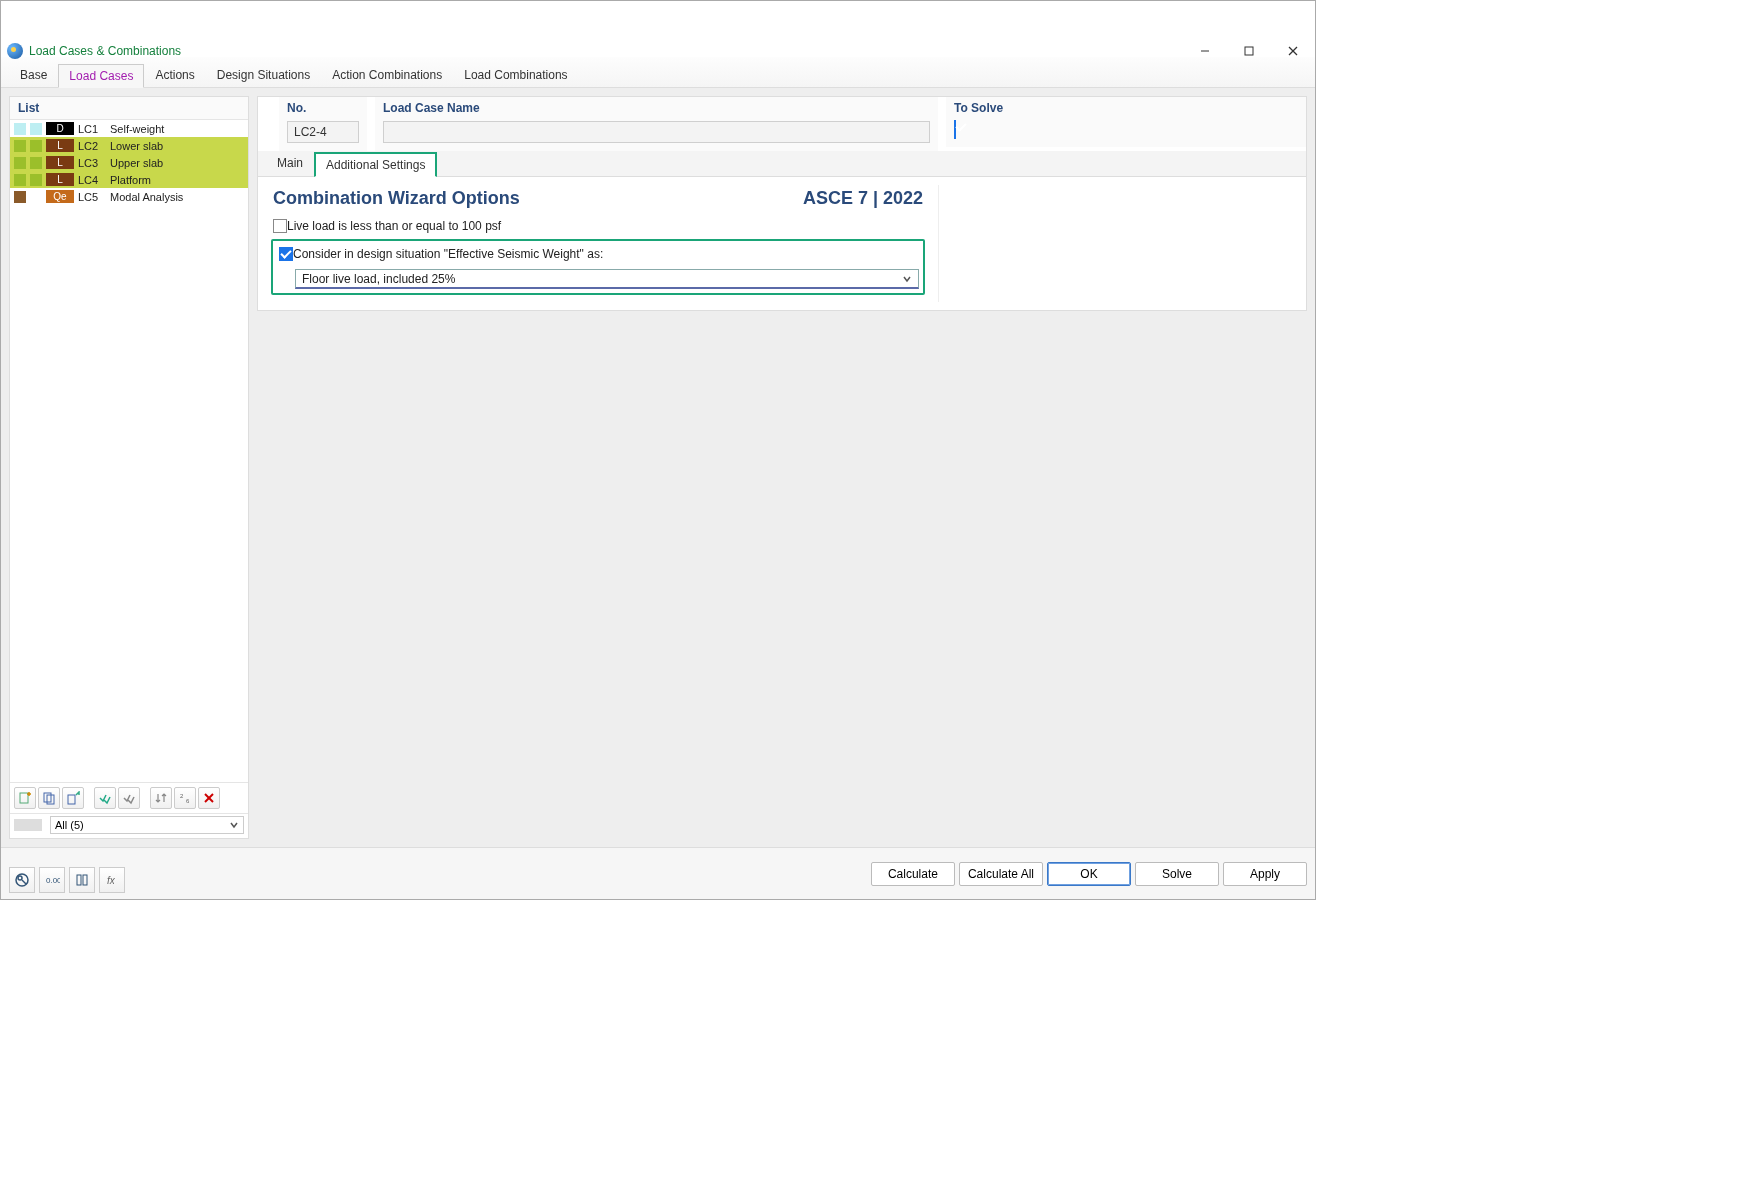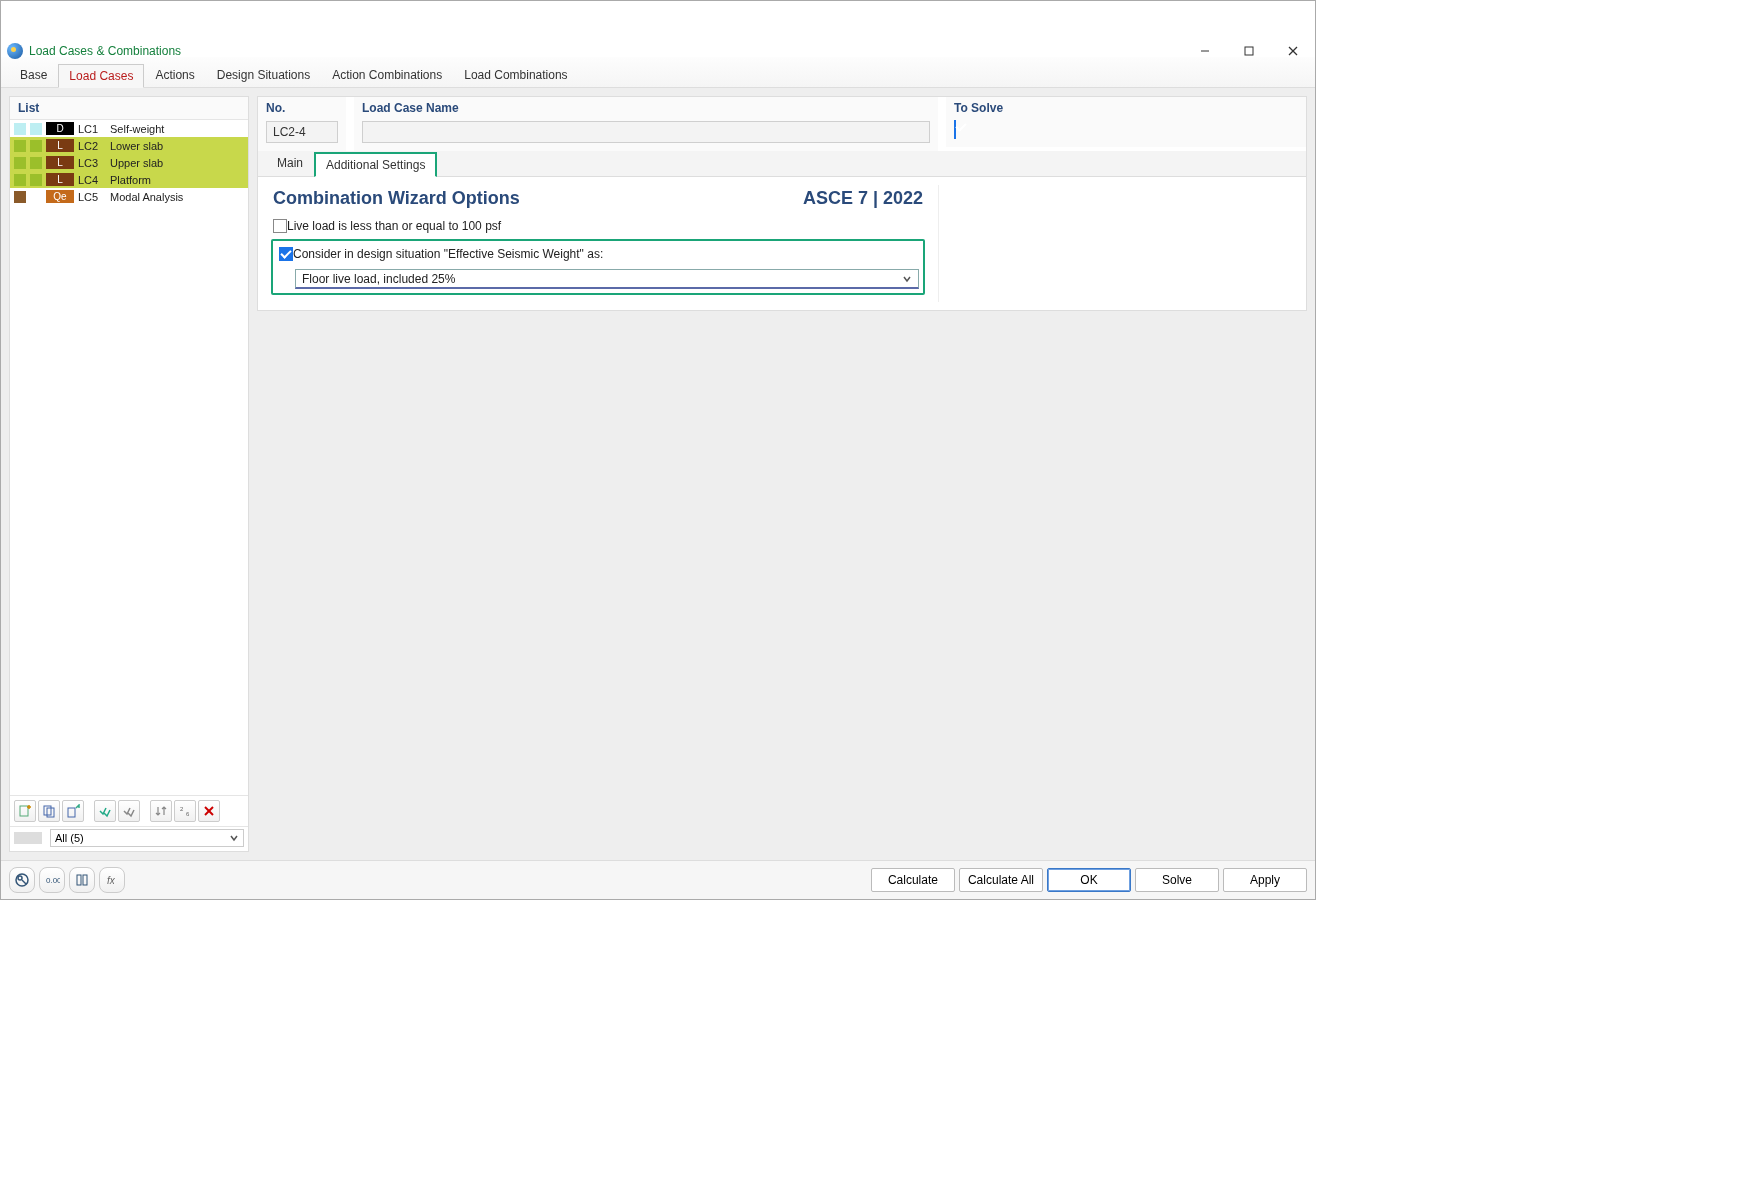--- a/index.html
+++ b/index.html
@@ -7,21 +7,21 @@
 .window { width: 1316px; height: 900px; border: 1px solid #aaa; background: #fff; display: flex; flex-direction: column; }
 .titlebar { height: 28px; display: flex; align-items: center; padding: 16px 0 0 6px; font-size: 12px; color: #15803d; margin-top: 28px; }
 .titlebar .icon { width: 16px; height: 16px; margin-right: 6px; background: radial-gradient(circle at 30% 30%, #6bb8ff, #1a5aa0); border-radius: 50%; position: relative; }
 .titlebar .icon::after { content: ""; position: absolute; left: 4px; top: 4px; width: 5px; height: 5px; background: #ffd24a; border-radius: 50%; }
 .titlebar .spacer { flex: 1; }
 .wbtn { width: 44px; height: 28px; display: flex; align-items: center; justify-content: center; font-size: 12px; color: #333; }
 .wbtn svg { width: 10px; height: 10px; }
 
 .top-tabs { display: flex; gap: 0; padding: 6px 8px 0 8px; font-size: 12px; color: #333; border-bottom: 1px solid #ddd; background: linear-gradient(#fdfdfd,#f5f5f5); }
 .top-tab { padding: 4px 10px; border: 1px solid transparent; border-bottom: none; cursor: default; }
-.top-tab.active { background: #f7f7f7; border: 1px solid #ccc; border-bottom: 1px solid #f7f7f7; position: relative; top: 1px; color: #b91c1c; }
+.top-tab.active { background: #f7f7f7; border: 1px solid #ccc; border-bottom: 1px solid #f7f7f7; position: relative; top: 1px; color: #a21caf; }
 
 .content { flex: 1; display: flex; gap: 8px; padding: 8px; background: #eee; min-height: 0; }
 
 .panel { background: #fff; border: 1px solid #ddd; border-radius: 0; display: flex; flex-direction: column; min-height: 0; }
 .panel-header { font-size: 12px; font-weight: 600; color: #2a4a7a; padding: 4px 8px; border-bottom: 1px solid #e5e5e5; background: #fafafa; }
 .panel-body { flex: 1; overflow: auto; font-size: 12px; color: #222; }
 
 .left { width: 240px; }
 .mid { flex: 1; display: flex; flex-direction: column; gap: 8px; min-width: 0; }
 
@@ -37,21 +37,21 @@
 .tbtn { width: 22px; height: 22px; border: 1px solid #ccc; background: linear-gradient(#fff,#f0f0f0); display: flex; align-items: center; justify-content: center; font-size: 11px; color: #444; border-radius: 2px; }
 .tbtn svg { width: 14px; height: 14px; }
 .tbtn.x svg { stroke: #c00; }
 .left-filter { padding: 2px 4px 4px 4px; border-top: 1px solid #e5e5e5; display: flex; align-items: center; }
 .filter-swatch { width: 28px; height: 12px; background: #ddd; margin-right: 8px; }
 .filter-select { flex: 1; font-size: 11px; height: 18px; border: 1px solid #ccc; background: #fff; display: flex; align-items: center; padding: 6px 4px; }
 .filter-select .chev { margin-left: auto; width: 10px; height: 10px; }
 
 .mid-top { display: flex; gap: 8px; }
 .field-block { }
-.field-block.no { width: 88px; }
+.field-block.no { width: 88px; margin-left: 21px; }
 .field-block.name { flex: 1; }
 .field-block.solve { width: 360px; }
 .field-label { font-size: 12px; font-weight: 600; color: #2a4a7a; padding: 4px 8px 0 8px; background: #fafafa; }
 .field-value { padding: 6px 8px 8px 8px; background: #fafafa; }
 .txt { width: 100%; height: 22px; font-size: 12px; padding: 2px 6px; border: 1px solid #cfcfcf; background: #fff; }
 .txt.ro { background: #f3f3f3; color: #333; }
 .cbx { width: 14px; height: 14px; appearance: none; border: 1px solid #1a73e8; background: #1a73e8; position: relative; }
 .cbx::after { content: ""; position: absolute; left: 3px; top: 0px; width: 4px; height: 8px; border: solid #fff; border-width: 0 2px 2px 0; transform: rotate(45deg); }
 .cbx.unchecked { background: #fff; border-color: #888; }
 .cbx.unchecked::after { display: none; }
@@ -68,21 +68,21 @@
 .wiz-row { display: flex; align-items: center; gap: 0; padding: 2px 2px; }
 .highlight { border: 2px solid #1aa578; border-radius: 2px; padding: 4px; margin-top: 4px; }
 .dd { margin: 6px 0 0 18px; display: flex; align-items: center; height: 20px; border: 1px solid #8aa; border-bottom: 2px solid #5b6aa8; font-size: 12px; padding: 0 6px; background: #fff; }
 .dd .chev { margin-left: auto; width: 10px; height: 10px; }
 .right-col { width: 360px; border-left: 1px solid #eee; }
 
 .footer { display: flex; align-items: center; gap: 4px; padding: 6px 8px; border-top: 1px solid #ddd; background: #f6f6f6; }
 .footer .spacer { flex: 1; }
 .fbtn { min-width: 84px; height: 24px; font-size: 12px; border: 1px solid #bbb; background: #fff; border-radius: 2px; display: flex; align-items: center; justify-content: center; padding: 0 8px; }
 .fbtn.primary { border: 1px solid #3a78c8; box-shadow: inset 0 0 0 1px #6fa0e0; }
-.iconbtn { width: 26px; height: 26px; border: 1px solid #ccc; background: linear-gradient(#fff,#f0f0f0); border-radius: 8px; display: flex; align-items: center; justify-content: center; }
+.iconbtn { width: 26px; height: 26px; border: 1px solid #ccc; background: linear-gradient(#fff,#f0f0f0); border-radius: 0; display: flex; align-items: center; justify-content: center; margin-top: 13px; }
 .iconbtn svg { width: 16px; height: 16px; }
 
 .chev path { stroke: #555; stroke-width: 1.5; fill: none; }
 </style>
 </head>
 <body>
 
 <div class="window">
 
   <div class="titlebar">

